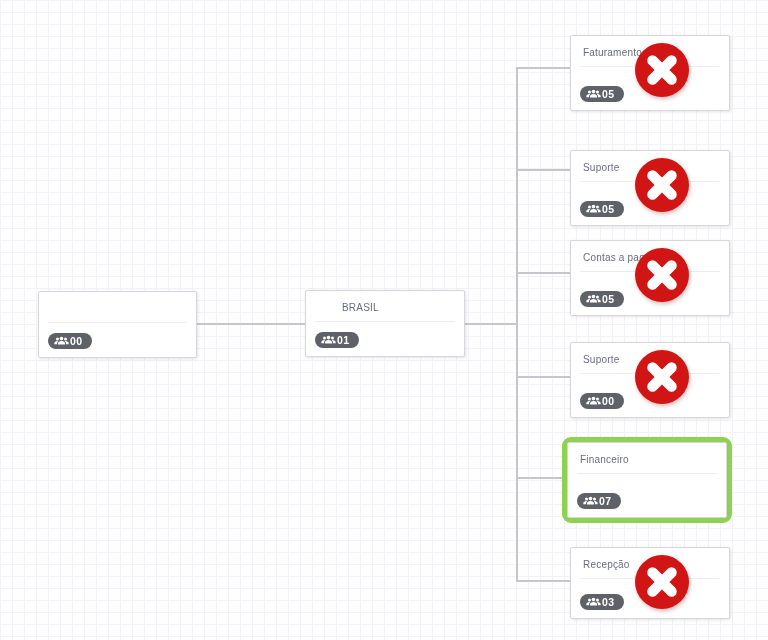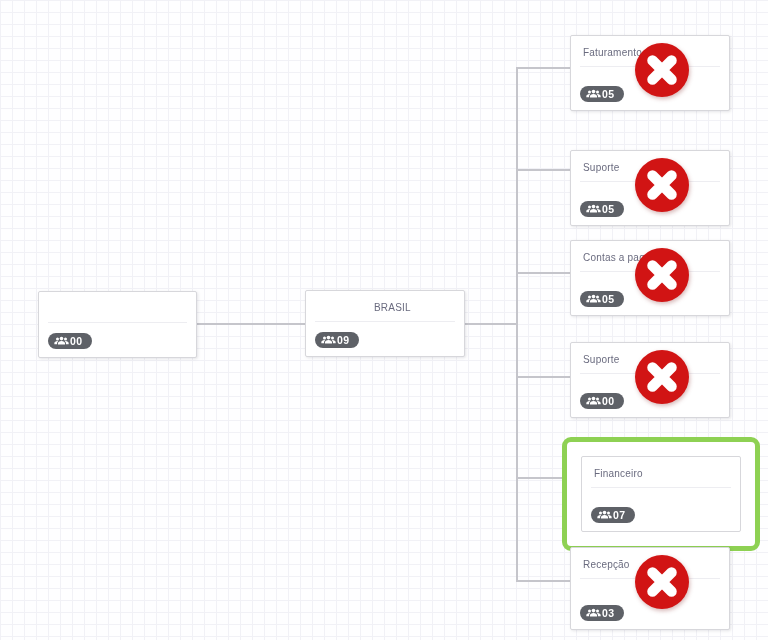--- a/index.html
+++ b/index.html
@@ -33,43 +33,43 @@
     box-shadow:1px 1px 3px rgba(80,80,95,.15);
     box-sizing:border-box;
   }
   .n-root{left:38px;top:291px;width:159px;height:67px;}
   .n-brasil{left:305px;top:290px;width:160px;height:67px;}
   .n-child{left:570px;}
   .n-faturamento{top:35px;}
   .n-suporte{top:150px;text-align:right;}
   .n-contas{top:240px;}
   .n-despesas{top:342px;}
-  .n-recepcao{top:547px;height:83px;}
+  .n-recepcao{top:547px;height:72px;}
   .node-title{
     position:absolute;top:11px;left:12px;
     font-size:10px;color:#6a6b7f;letter-spacing:.2px;white-space:nowrap;
   }
-  .n-brasil .node-title{left:40px;padding-left:28px;}
+  .n-brasil .node-title{left:8px;padding-left:28px;}
   .node-divider{position:absolute;top:30px;left:9px;right:9px;height:1px;background:#ededf1;}
   .badge{
     position:absolute;bottom:8px;left:9px;height:16px;
     background:#5e6167;border-radius:9px;
     display:flex;align-items:center;gap:1px;padding:0 9px 0 6px;
     color:#ffffff;font-size:10.5px;font-weight:bold;letter-spacing:.5px;
   }
   .users-icon{display:block;}
   .delete-btn{
     position:absolute;left:63px;top:6px;width:56px;height:56px;
     border:none;background:transparent;padding:0;cursor:pointer;line-height:0;
   }
   .delete-icon{filter:drop-shadow(1px 2px 2px rgba(120,20,20,.30));}
   
   .selection-ring{
     position:absolute;left:562px;top:437px;
-    border:5px solid #8ed153;border-radius:9px;padding:14px;background:#ffffff;
+    border:5px solid #8ed153;border-radius:9px;padding:0;background:#ffffff;
   }
   .selection-ring .node{position:relative;left:0;top:0;box-shadow:none;}
 </style>
 </head>
 <body>
 
 <div class="canvas">
 
   <div class="connector c-root-brasil"></div>
   <div class="connector c-brasil-trunk"></div>
@@ -106,21 +106,21 @@
       <svg class="users-icon" viewBox="0 0 18 13" width="15" height="11">
         <g fill="#ffffff">
           <circle cx="4.2" cy="3.6" r="1.8"></circle>
             <circle cx="13.8" cy="3.6" r="1.8"></circle>
             <circle cx="9" cy="3" r="2.2"></circle>
           <path d="M9 5.8c-2.4 0-4.3 1.4-4.3 3.1v1.3h8.6V8.9c0-1.7-1.9-3.1-4.3-3.1z"></path>
           <path d="M4.2 6c-2.1 0-3.8 1.2-3.8 2.7v1.1h3.2V8.9c0-1 .5-1.9 1.3-2.6C4.5 6.1 4.4 6 4.2 6z"></path>
           <path d="M13.8 6c2.1 0 3.8 1.2 3.8 2.7v1.1h-3.2V8.9c0-1-.5-1.9-1.3-2.6.2-.2.5-.3.7-.3z"></path>
         </g>
       </svg>
-      <span>09</span>
+      <span>01</span>
     </div>
   </div>
 
   <div class="node n-child n-faturamento">
     <div class="node-title">Faturamento</div>
     <div class="node-divider"></div>
     <div class="badge">
       <svg class="users-icon" viewBox="0 0 18 13" width="15" height="11">
         <g fill="#ffffff">
           <circle cx="4.2" cy="3.6" r="1.8"></circle>

